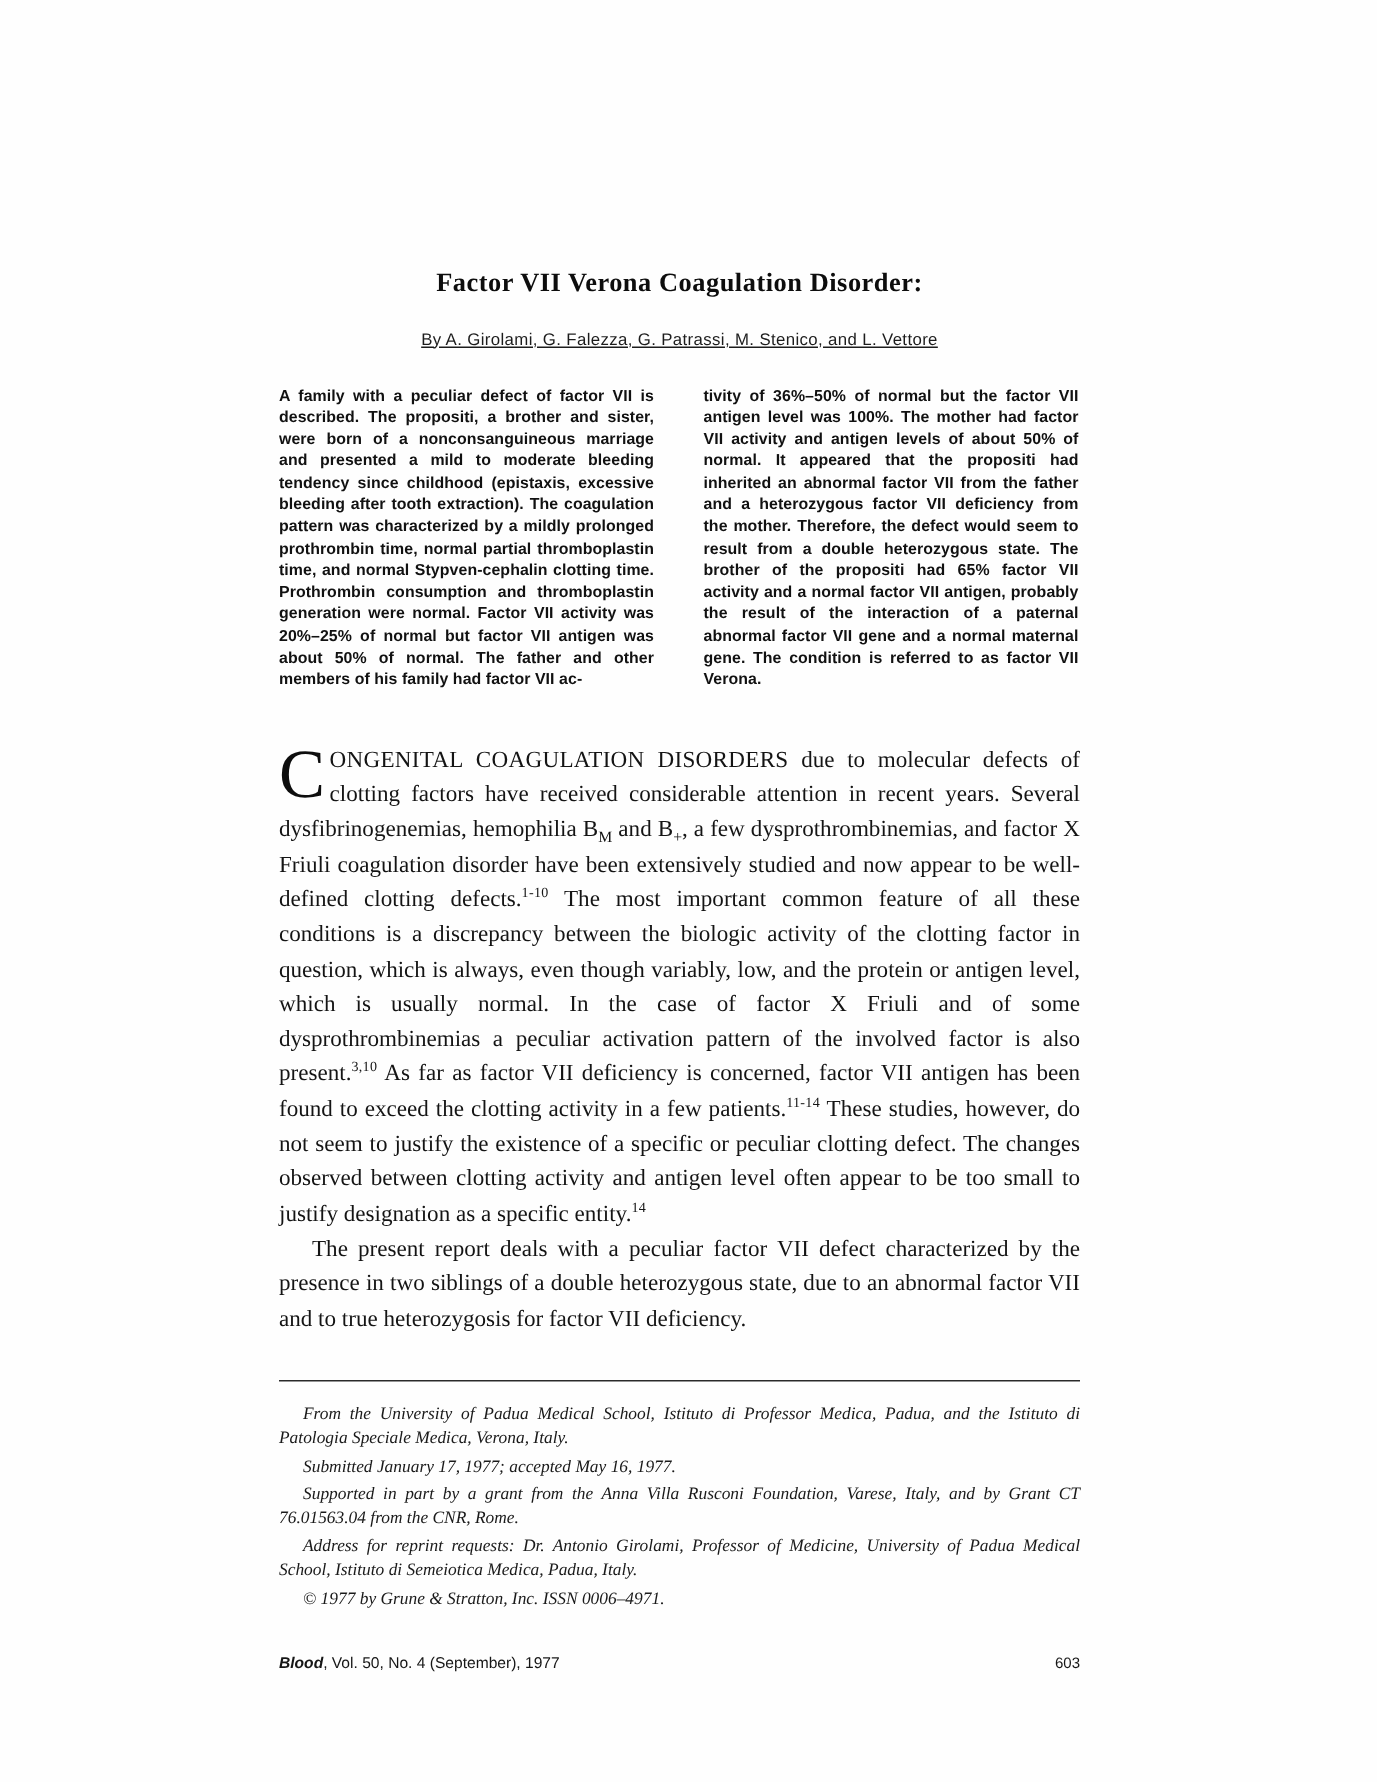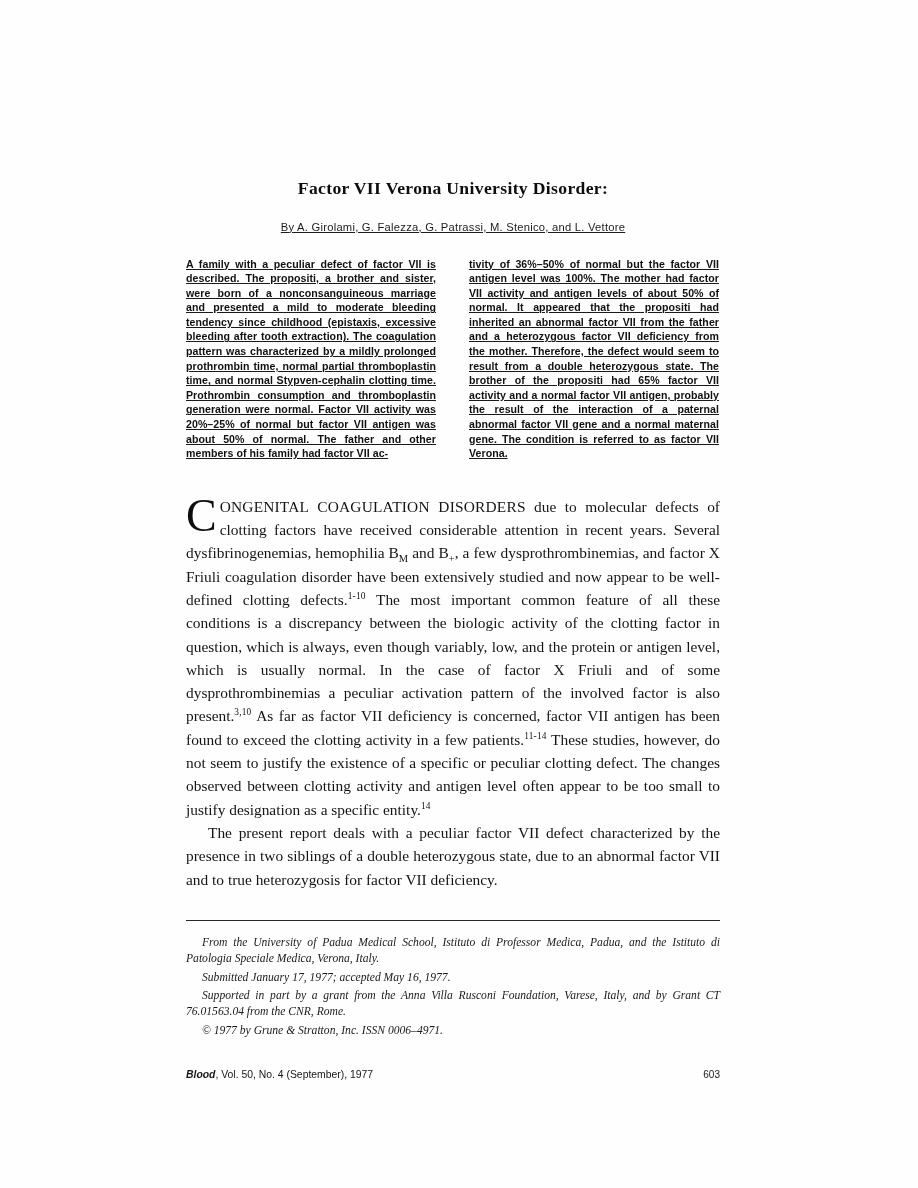--- a/index.html
+++ b/index.html
@@ -52,21 +52,20 @@
     letter-spacing: 0.25px;
     color: #1c1c1c;
     text-decoration: underline;
   }
 
   
   .abstract {
     margin-top: 24px;
     display: flex;
     gap: 33px;
-    text-decoration: underline;
   }
   .abstract-col {
     width: 250px;
     font-family: "Liberation Sans", "DejaVu Sans", sans-serif;
     font-weight: bold;
     font-size: 10.6px;
     line-height: 14.6px;
     text-align: justify;
     text-justify: inter-word;
     color: #111111;
@@ -155,40 +154,41 @@
   }
   .footer-pageno { font-size: 10px; }
 </style>
 </head>
 <body>
 
 <div class="page">
   <div class="content">
 
     <div class="title-block">
-      <div class="title-line">Factor VII Verona University Disorder:</div>
+      <div class="title-line">Factor VII Verona Coagulation Disorder:</div>
       <div class="byline">By A. Girolami, G. Falezza, G. Patrassi, M. Stenico, and L. Vettore</div>
     </div>
 
     <div class="abstract">
       <div class="abstract-col">A family with a peculiar defect of factor VII is described. The propositi, a brother and sister, were born of a nonconsanguineous marriage and presented a mild to moderate bleeding tendency since childhood (epistaxis, excessive bleeding after tooth extraction). The coagulation pattern was characterized by a mildly prolonged prothrombin time, normal partial thromboplastin time, and normal Stypven-cephalin clotting time. Prothrombin consumption and thromboplastin generation were normal. Factor VII activity was 20%–25% of normal but factor VII antigen was about 50% of normal. The father and other members of his family had factor VII ac-</div>
       <div class="abstract-col">tivity of 36%–50% of normal but the factor VII antigen level was 100%. The mother had factor VII activity and antigen levels of about 50% of normal. It appeared that the propositi had inherited an abnormal factor VII from the father and a heterozygous factor VII deficiency from the mother. Therefore, the defect would seem to result from a double heterozygous state. The brother of the propositi had 65% factor VII activity and a normal factor VII antigen, probably the result of the interaction of a paternal abnormal factor VII gene and a normal maternal gene. The condition is referred to as factor VII Verona.</div>
     </div>
 
     <div class="body-text">
       <p class="first"><span class="dropcap">C</span><span class="smallcaps">ONGENITAL COAGULATION DISORDERS</span><span> due to molecular defects of clotting factors have received considerable attention in recent years. Several dysfibrinogenemias, hemophilia B</span><span class="sub">M</span><span> and B</span><span class="sub">+</span><span>, a few dysprothrombinemias, and factor X Friuli coagulation disorder have been extensively studied and now appear to be well-defined clotting defects.</span><sup>1-10</sup><span> The most important common feature of all these conditions is a discrepancy between the biologic activity of the clotting factor in question, which is always, even though variably, low, and the protein or antigen level, which is usually normal. In the case of factor X Friuli and of some dysprothrombinemias a peculiar activation pattern of the involved factor is also present.</span><sup>3,10</sup><span> As far as factor VII deficiency is concerned, factor VII antigen has been found to exceed the clotting activity in a few patients.</span><sup>11-14</sup><span> These studies, however, do not seem to justify the existence of a specific or peculiar clotting defect. The changes observed between clotting activity and antigen level often appear to be too small to justify designation as a specific entity.</span><sup>14</sup></p>
       <p>The present report deals with a peculiar factor VII defect characterized by the presence in two siblings of a double heterozygous state, due to an abnormal factor VII and to true heterozygosis for factor VII deficiency.</p>
     </div>
 
     <div class="footnote-rule"></div>
 
     <div class="footnotes">
       <p>From the University of Padua Medical School, Istituto di Professor Medica, Padua, and the Istituto di Patologia Speciale Medica, Verona, Italy.</p>
       <p>Submitted January 17, 1977; accepted May 16, 1977.</p>
       <p>Supported in part by a grant from the Anna Villa Rusconi Foundation, Varese, Italy, and by Grant CT 76.01563.04 from the CNR, Rome.</p>
+      <p>Address for reprint requests: Dr. Antonio Girolami, Professor of Medicine, University of Padua Medical School, Istituto di Semeiotica Medica, Padua, Italy.</p>
       <p>© 1977 by Grune &amp; Stratton, Inc. ISSN 0006–4971.</p>
     </div>
 
     <div class="page-footer">
       <div class="footer-journal"><em>Blood</em><span>, Vol. 50, No. 4 (September), 1977</span></div>
       <div class="footer-pageno">603</div>
     </div>
 
   </div>
 </div>

